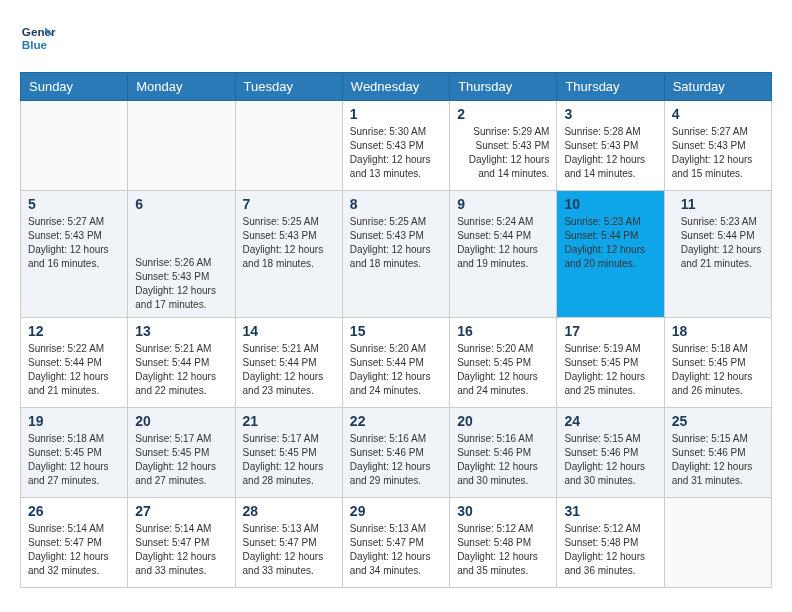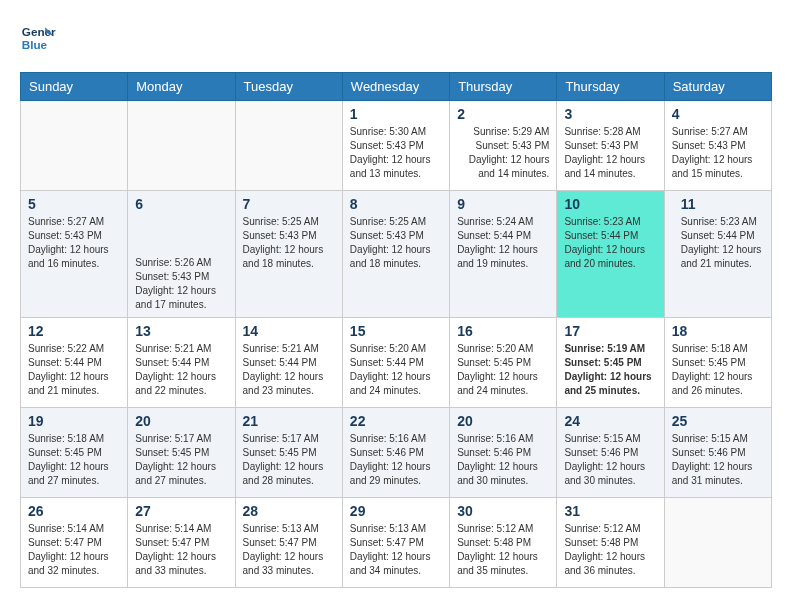--- a/index.html
+++ b/index.html
@@ -174,21 +174,21 @@
 Daylight: 12 hours
 and 18 minutes.</div>
         </td>
         <td style="background: rgb(240, 244, 248);">
           <span class="day-num">9</span>
           <div class="day-info" style="white-space: pre-line;">Sunrise: 5:24 AM
 Sunset: 5:44 PM
 Daylight: 12 hours
 and 19 minutes.</div>
         </td>
-        <td style="background: #5eead4;">
+        <td style="background: #0ea5e9;">
           <span class="day-num">10</span>
           <div class="day-info" style="white-space: pre-line;">Sunrise: 5:23 AM
 Sunset: 5:44 PM
 Daylight: 12 hours
 and 20 minutes.</div>
         </td>
         <td style="background: rgb(240, 244, 248); padding-left: 16px;">
           <span class="day-num">11</span>
           <div class="day-info" style="white-space: pre-line;">Sunrise: 5:23 AM
 Sunset: 5:44 PM
@@ -227,21 +227,21 @@
         </td>
         <td>
           <span class="day-num">16</span>
           <div class="day-info" style="white-space: pre-line;">Sunrise: 5:20 AM
 Sunset: 5:45 PM
 Daylight: 12 hours
 and 24 minutes.</div>
         </td>
         <td>
           <span class="day-num">17</span>
-          <div class="day-info" style="white-space: pre-line; font-weight: bold;">Sunrise: 5:19 AM
+          <div class="day-info" style="white-space: pre-line;">Sunrise: 5:19 AM
 Sunset: 5:45 PM
 Daylight: 12 hours
 and 25 minutes.</div>
         </td>
         <td>
           <span class="day-num">18</span>
           <div class="day-info" style="white-space: pre-line;">Sunrise: 5:18 AM
 Sunset: 5:45 PM
 Daylight: 12 hours
 and 26 minutes.</div>

